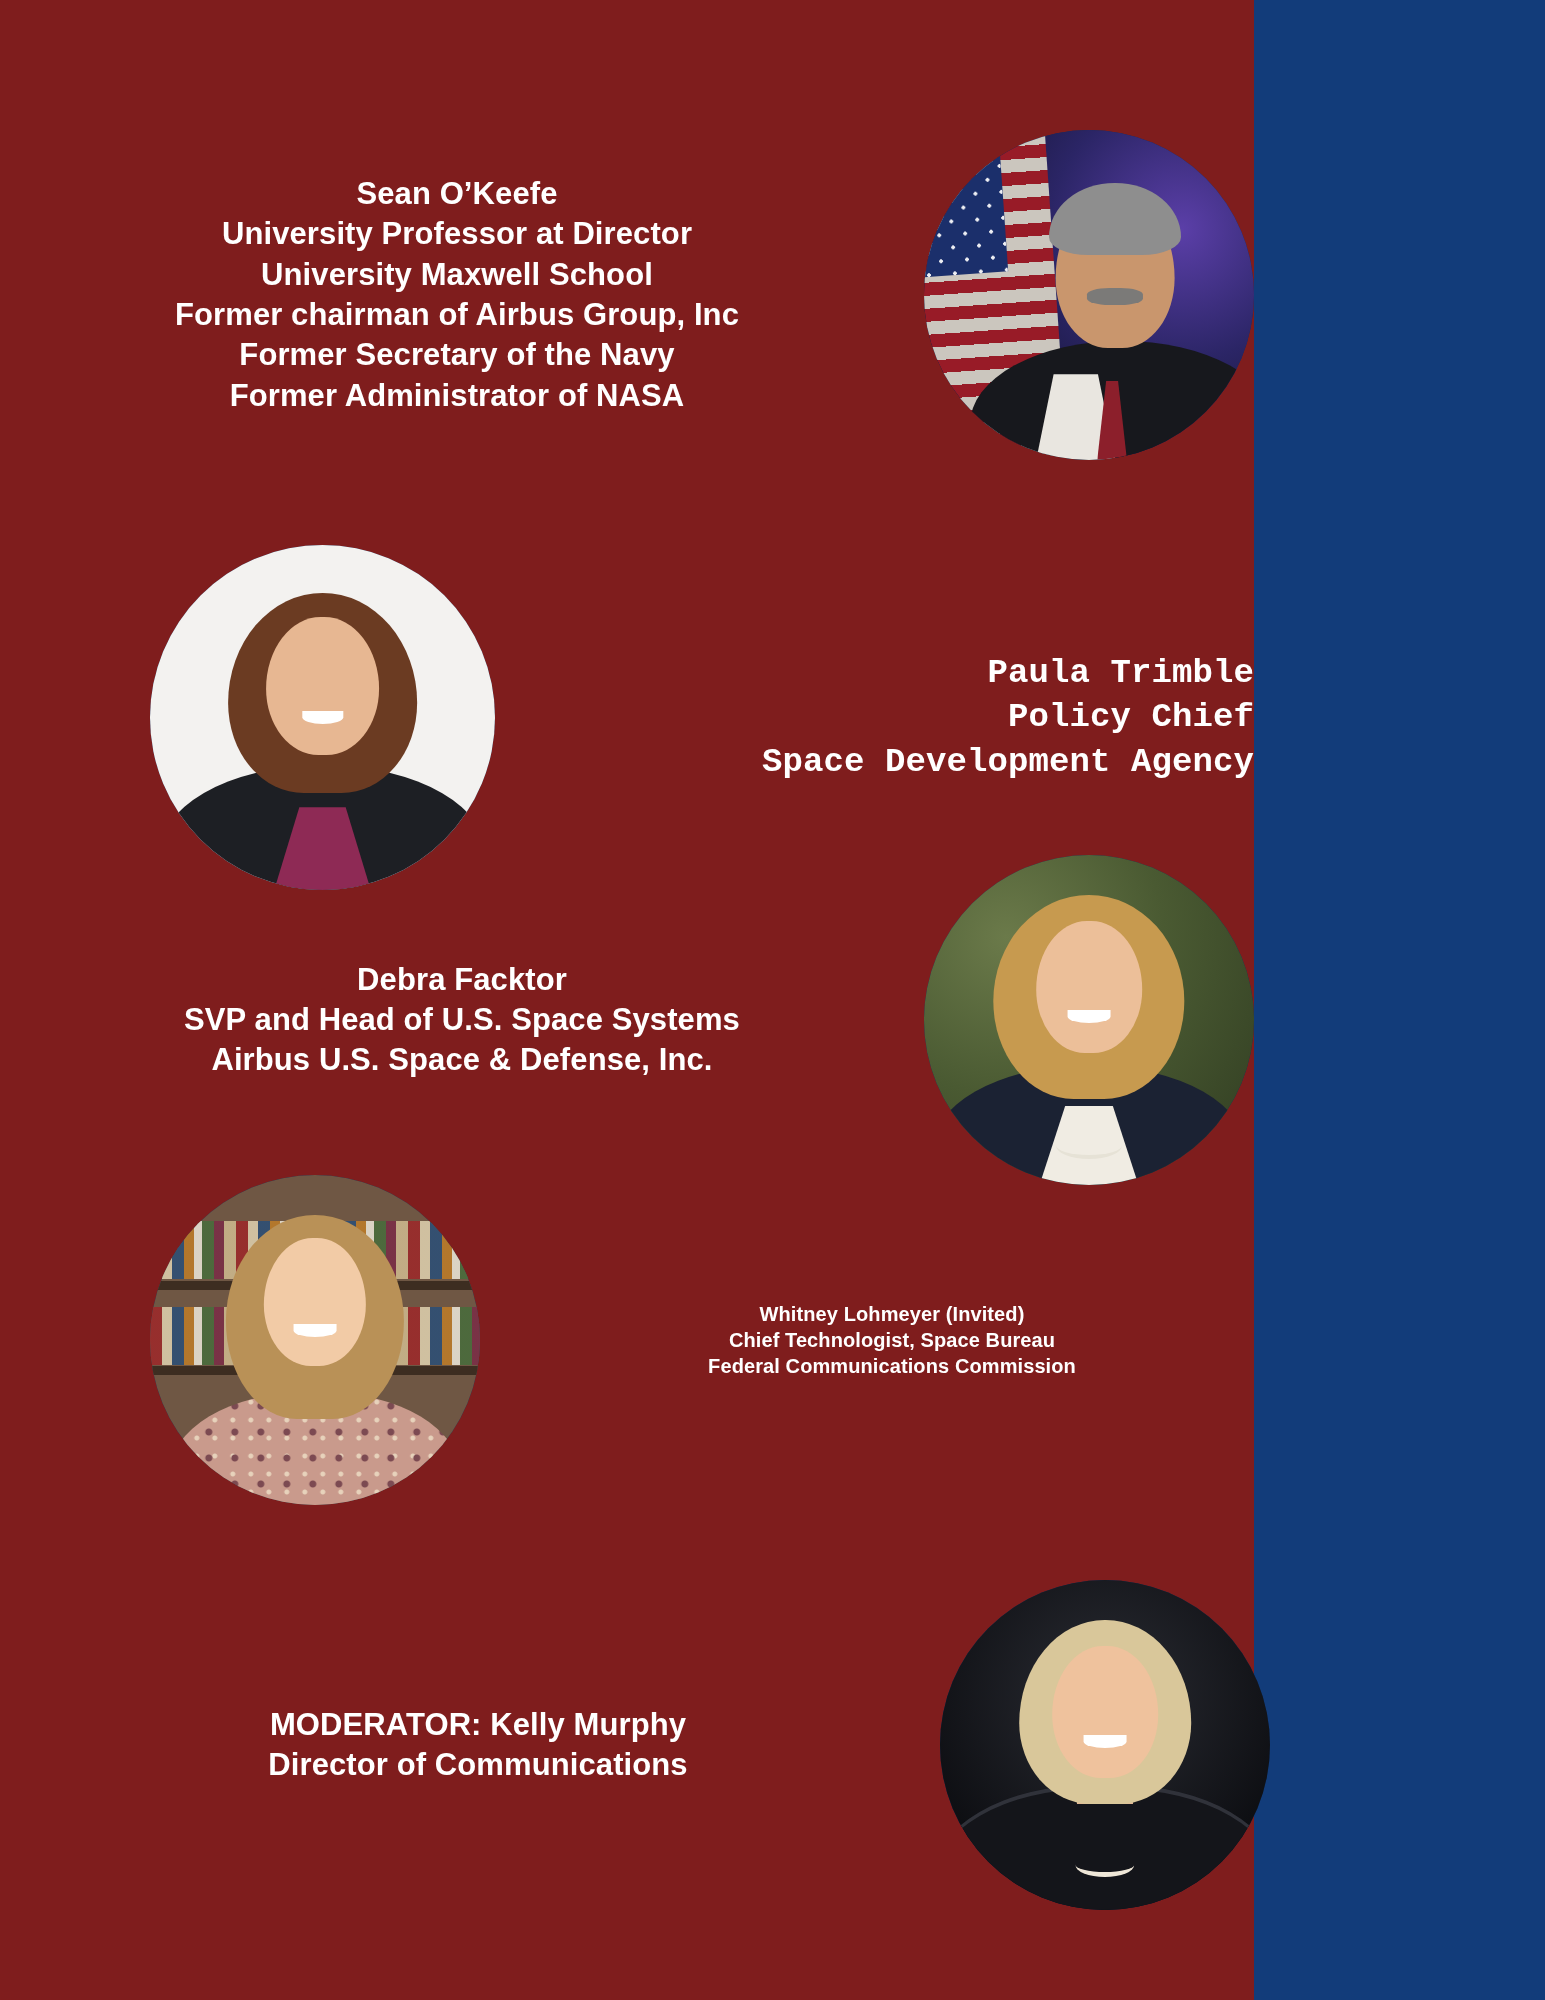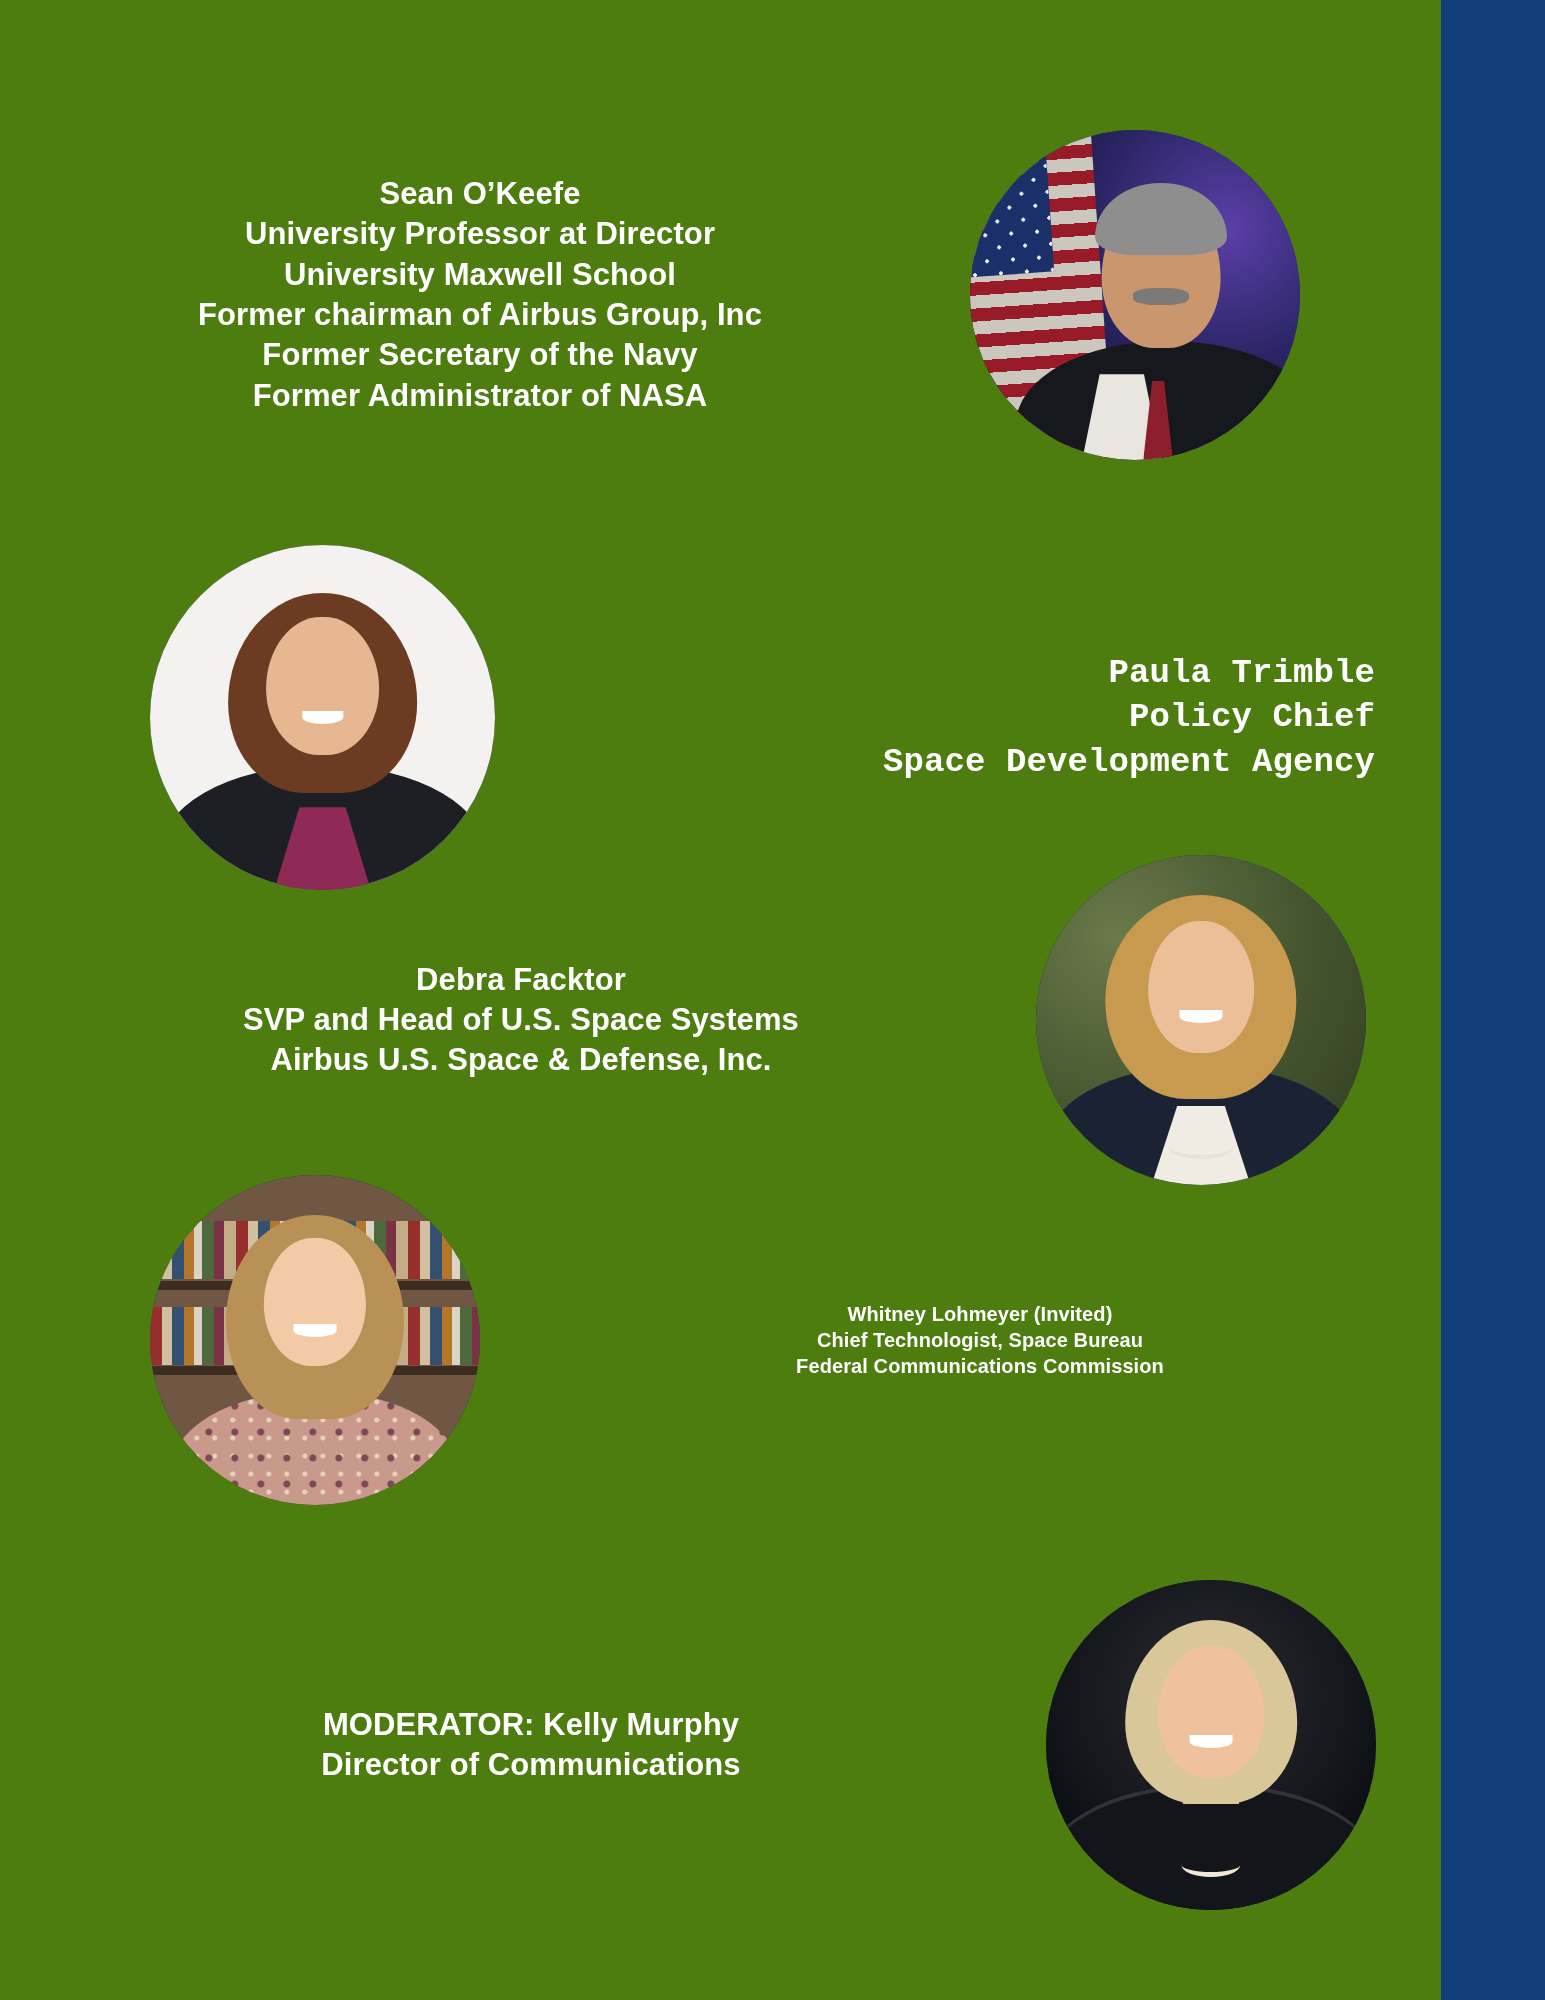--- a/index.html
+++ b/index.html
@@ -8,23 +8,23 @@
   }
   body {
     width: 1545px;
     height: 2000px;
     background: #123c7a;
     font-family: "Liberation Sans", sans-serif;
     overflow: hidden;
   }
   .page {
     position: relative;
-    width: 1441px;
+    width: 1254px;
     height: 2000px;
-    background: #4d7c0f;
+    background: #7f1d1d;
   }
 
   .speaker-row {
     position: absolute;
     display: flex;
     align-items: center;
     width: 100%;
     box-sizing: border-box;
   }
 
@@ -251,21 +251,21 @@
     margin-left: 120px;
     text-align: right;
     font-size: 34px;
     width: 760px;
     font-family: Liberation Mono, monospace;
   }
 
   
   #row-facktor {
     top: 855px;
-    left: 6px;
+    left: 0;
   }
   #row-facktor .text-block {
     width: 1010px;
     text-align: center;
     font-size: 31px;
     padding-left: 10px;
   }
   #p-facktor {
     width: 330px;
     height: 330px;

